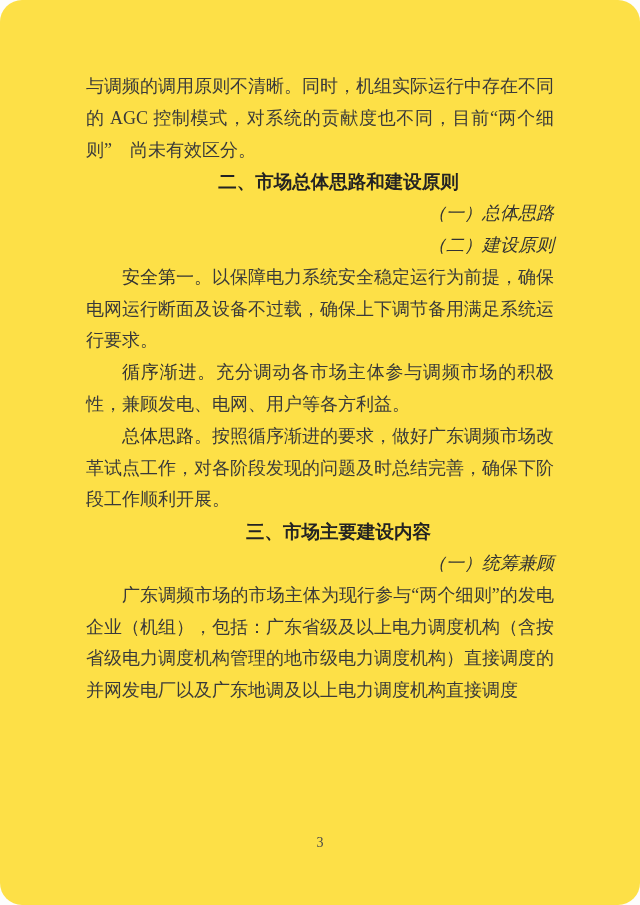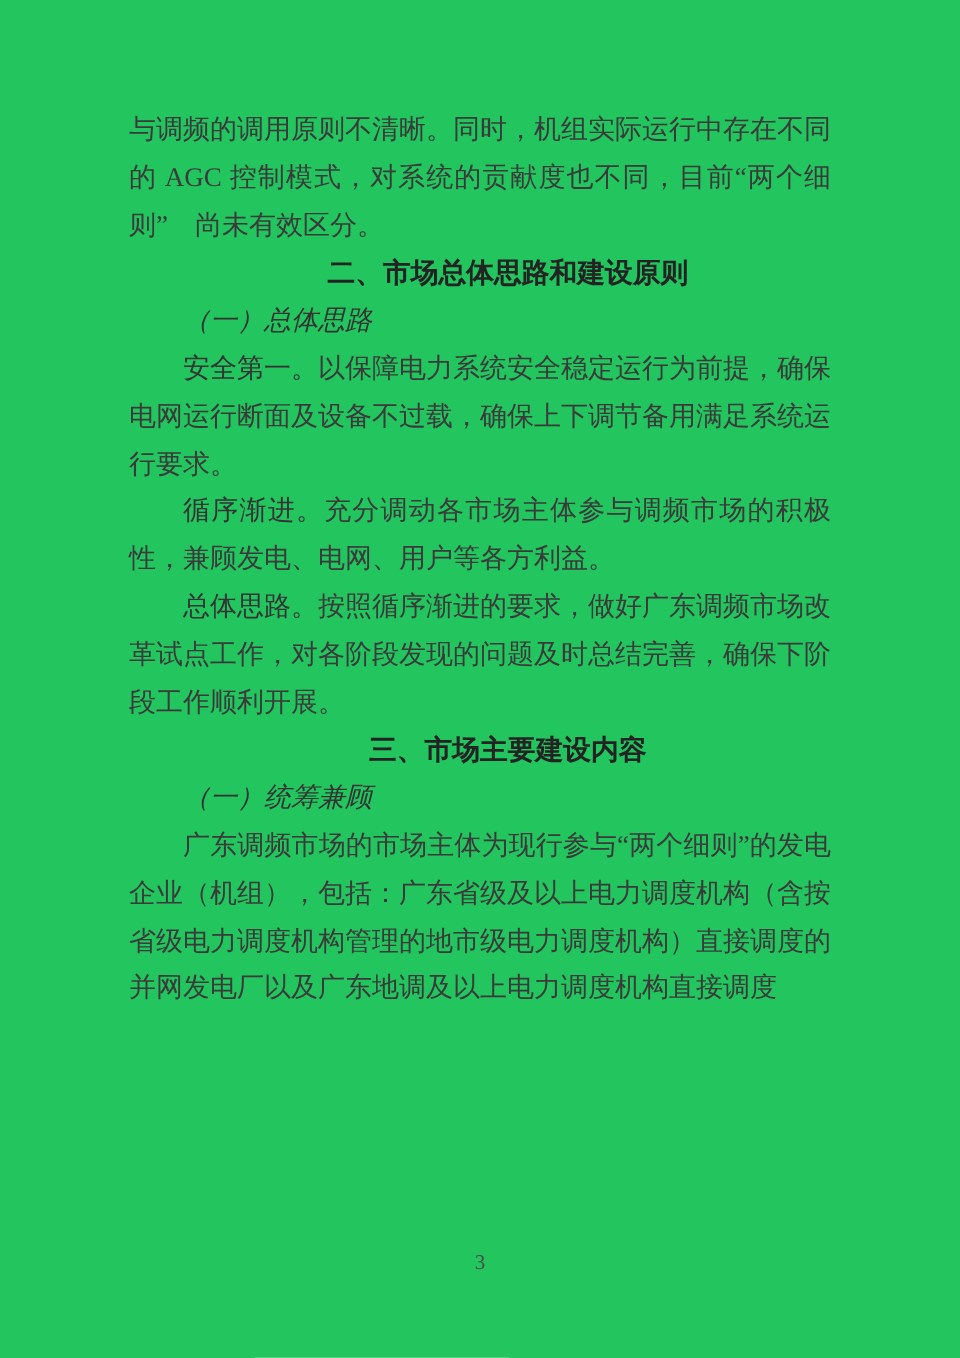--- a/index.html
+++ b/index.html
@@ -8,21 +8,22 @@
     height: 905px;
     background: #fdfdfd;
     position: relative;
     overflow: hidden;
     font-family: "Liberation Serif", "DejaVu Serif", serif;
     color: #3a3a3a;
   }
   .page {
     position: absolute;
     inset: 0;
-    background: #22c55e;
+    background: #fde047;
+    border-radius: 22px;
   }
   .content {
     position: absolute;
     left: 86px;
     top: 71px;
     width: 468px;
   }
   .block {
     margin: 0;
     font-size: 18px;
@@ -41,21 +42,21 @@
     font-weight: 700;
     font-size: 18.5px;
     color: #232323;
     text-indent: 2em;
     text-align: center;
   }
   .block.subheading {
     font-style: italic;
     color: #333333;
     text-indent: 2em;
-    text-align: left;
+    text-align: right;
   }
   .lead { color: #333333; }
   .footer {
     position: absolute;
     left: 0;
     top: 834px;
     width: 100%;
     text-align: center;
     font-size: 14px;
     line-height: 18px;
@@ -63,20 +64,21 @@
   }
 </style>
 </head>
 <body>
 
 <div class="page">
   <div class="content">
       <p class="block body">与调频的调用原则不清晰。同时，机组实际运行中存在不同的 AGC 控制模式，对系统的贡献度也不同，目前“两个细则”　尚未有效区分。</p>
       <p class="block heading">二、市场总体思路和建设原则</p>
       <p class="block subheading">（一）总体思路</p>
+      <p class="block subheading">（二）建设原则</p>
       <p class="block body indent"><span class="lead">安全第一。</span>以保障电力系统安全稳定运行为前提，确保电网运行断面及设备不过载，确保上下调节备用满足系统运行要求。</p>
       <p class="block body indent"><span class="lead">循序渐进。</span>充分调动各市场主体参与调频市场的积极性，兼顾发电、电网、用户等各方利益。</p>
       <p class="block body indent"><span class="lead">总体思路。</span>按照循序渐进的要求，做好广东调频市场改革试点工作，对各阶段发现的问题及时总结完善，确保下阶段工作顺利开展。</p>
       <p class="block heading">三、市场主要建设内容</p>
       <p class="block subheading">（一）统筹兼顾</p>
       <p class="block body indent">广东调频市场的市场主体为现行参与“两个细则”的发电企业（机组），包括：广东省级及以上电力调度机构（含按省级电力调度机构管理的地市级电力调度机构）直接调度的并网发电厂以及广东地调及以上电力调度机构直接调度</p>
     </div>
   <div class="footer">3</div>
 </div>
 

